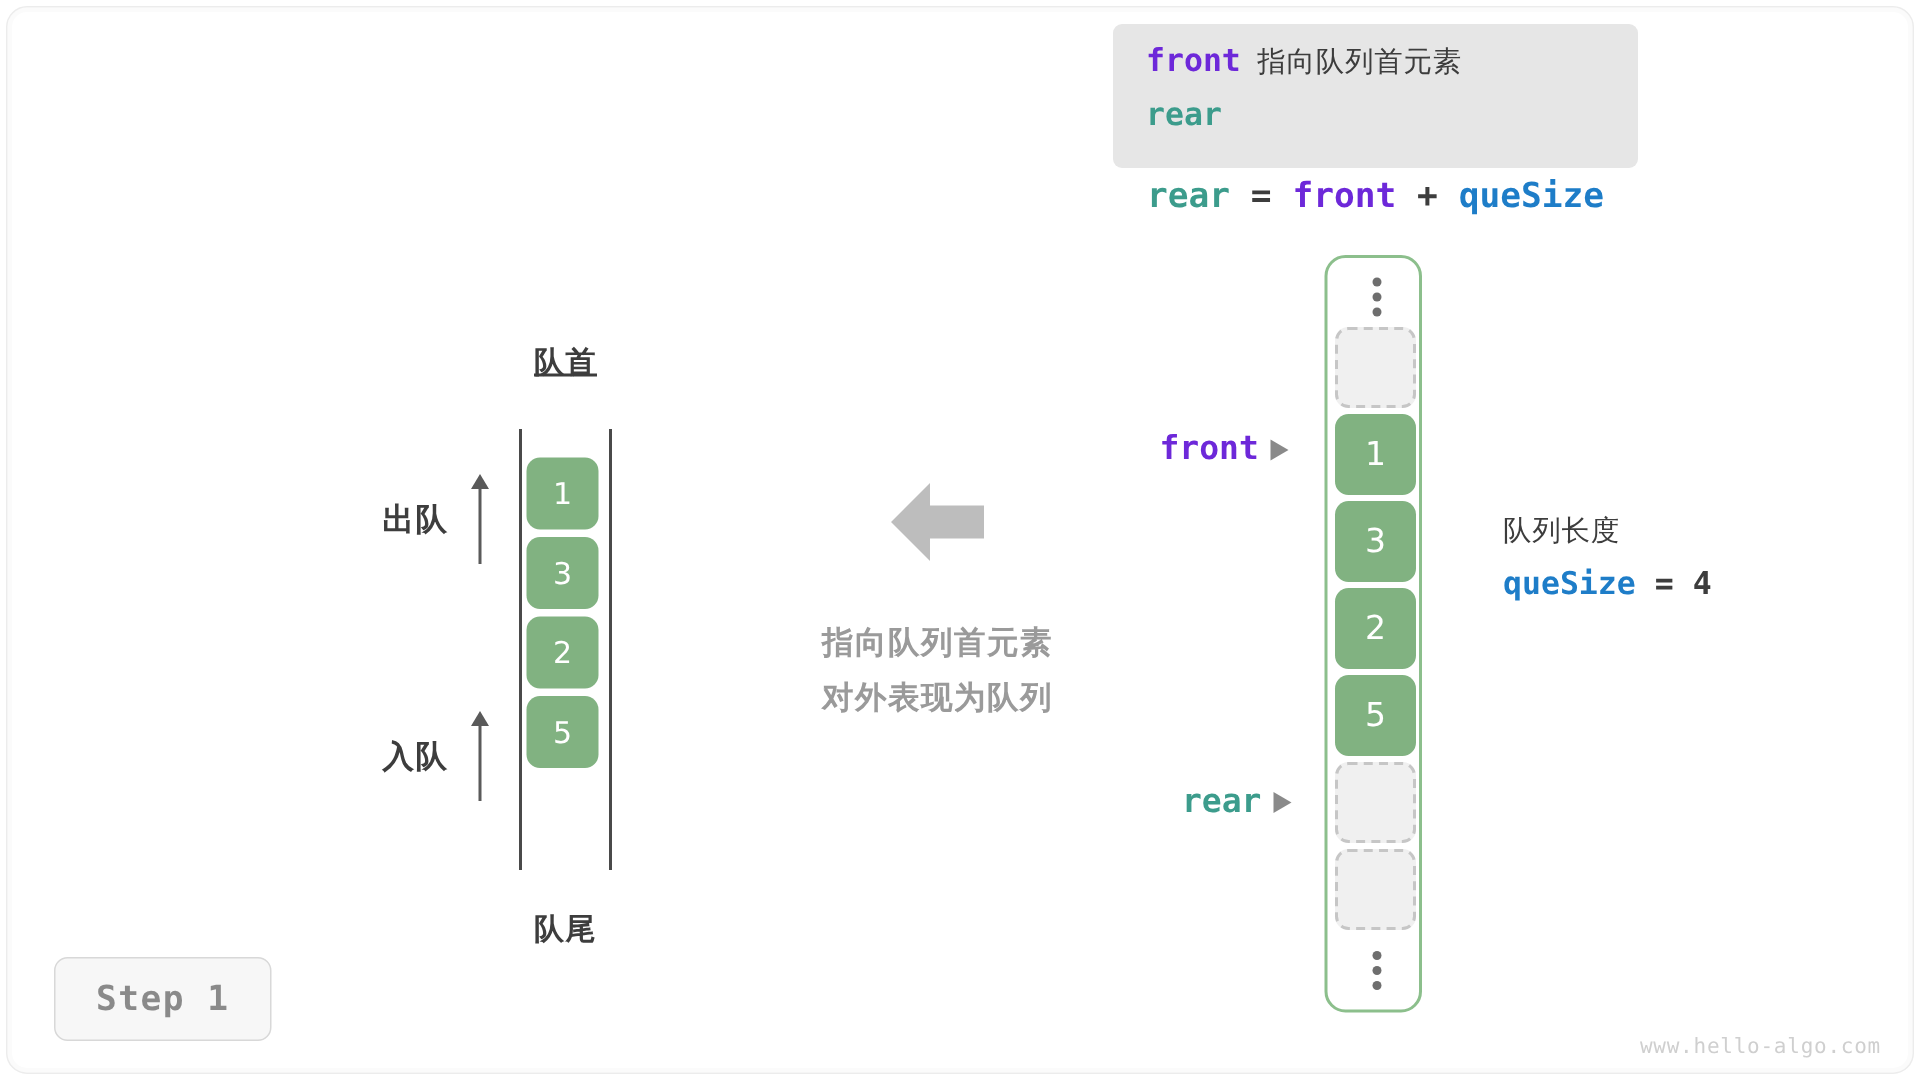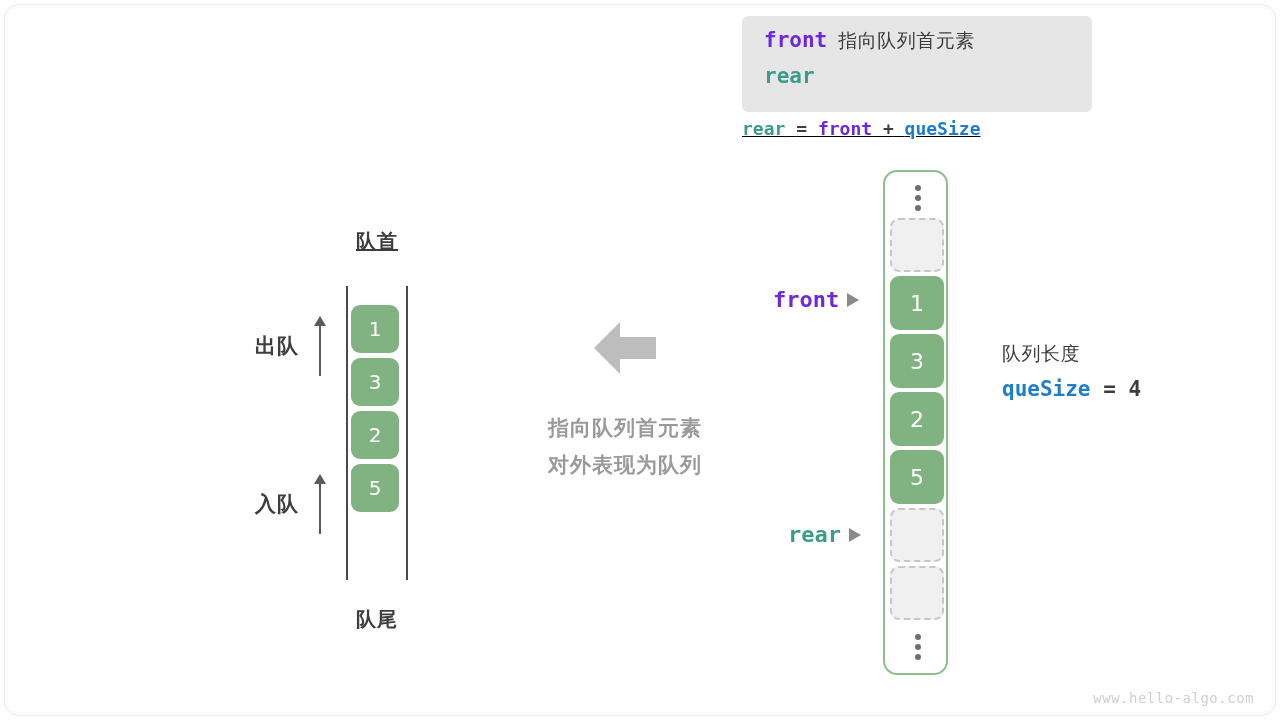--- a/index.html
+++ b/index.html
@@ -61,26 +61,25 @@
   }
   .kw-front { color: #6d28d9; }
   .kw-rear  { color: #3c9c8c; }
   .kw-size  { color: #1e7dc8; }
 
   
   #formula {
     position: absolute;
     left: 742px; top: 118px;
     width: 350px;
-    text-align: left;
+    text-align: center;
     white-space: nowrap;
     font-family: "DejaVu Sans Mono", "Liberation Mono", monospace;
-    font-size: 18px;
-    font-weight: bold;
-    text-decoration: underline;
+    font-size: 23px;
+    font-weight: bold;
   }
   #formula .op { color: #3d3d3d; font-weight: bold; }
 
   
   #array-col {
     position: absolute;
     left: 883px; top: 170px;
     width: 65px; height: 505px;
     box-sizing: border-box;
     border: 2px solid #8cbf8c;
@@ -397,16 +396,17 @@
   </div>
 
   <svg id="mid-arrow" viewBox="0 0 62 56">
     <polygon points="0,28 26,2 26,17 62,17 62,39 26,39 26,54" fill="#bdbdbd"></polygon>
   </svg>
   <div id="mid-caption" class="cjk">
     <div>指向队列首元素</div>
     <div>对外表现为队列</div>
   </div>
 
+  <div id="step-badge">Step 1</div>
 
   <div id="watermark">www.hello-algo.com</div>
 
 </div>
 
 </body></html>

